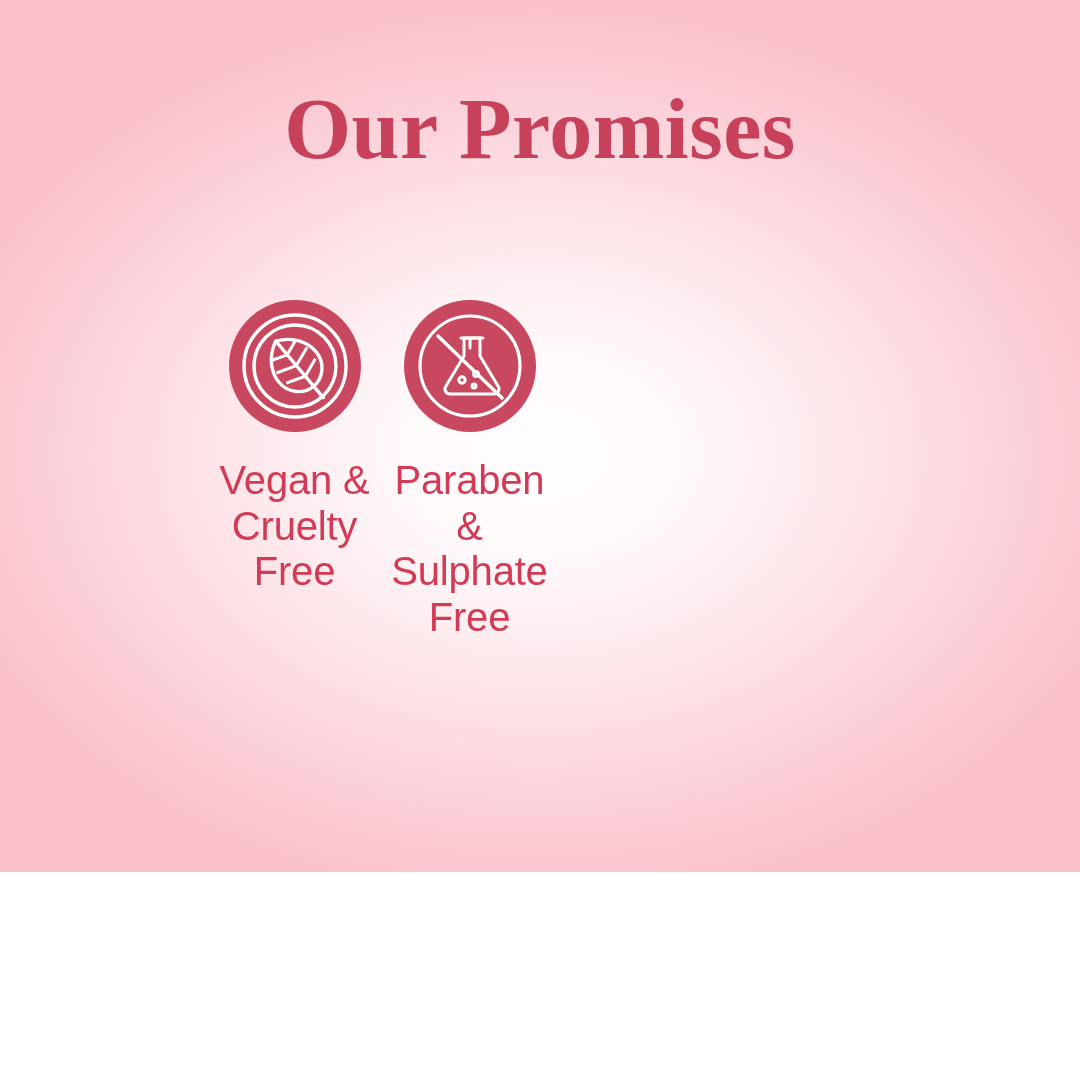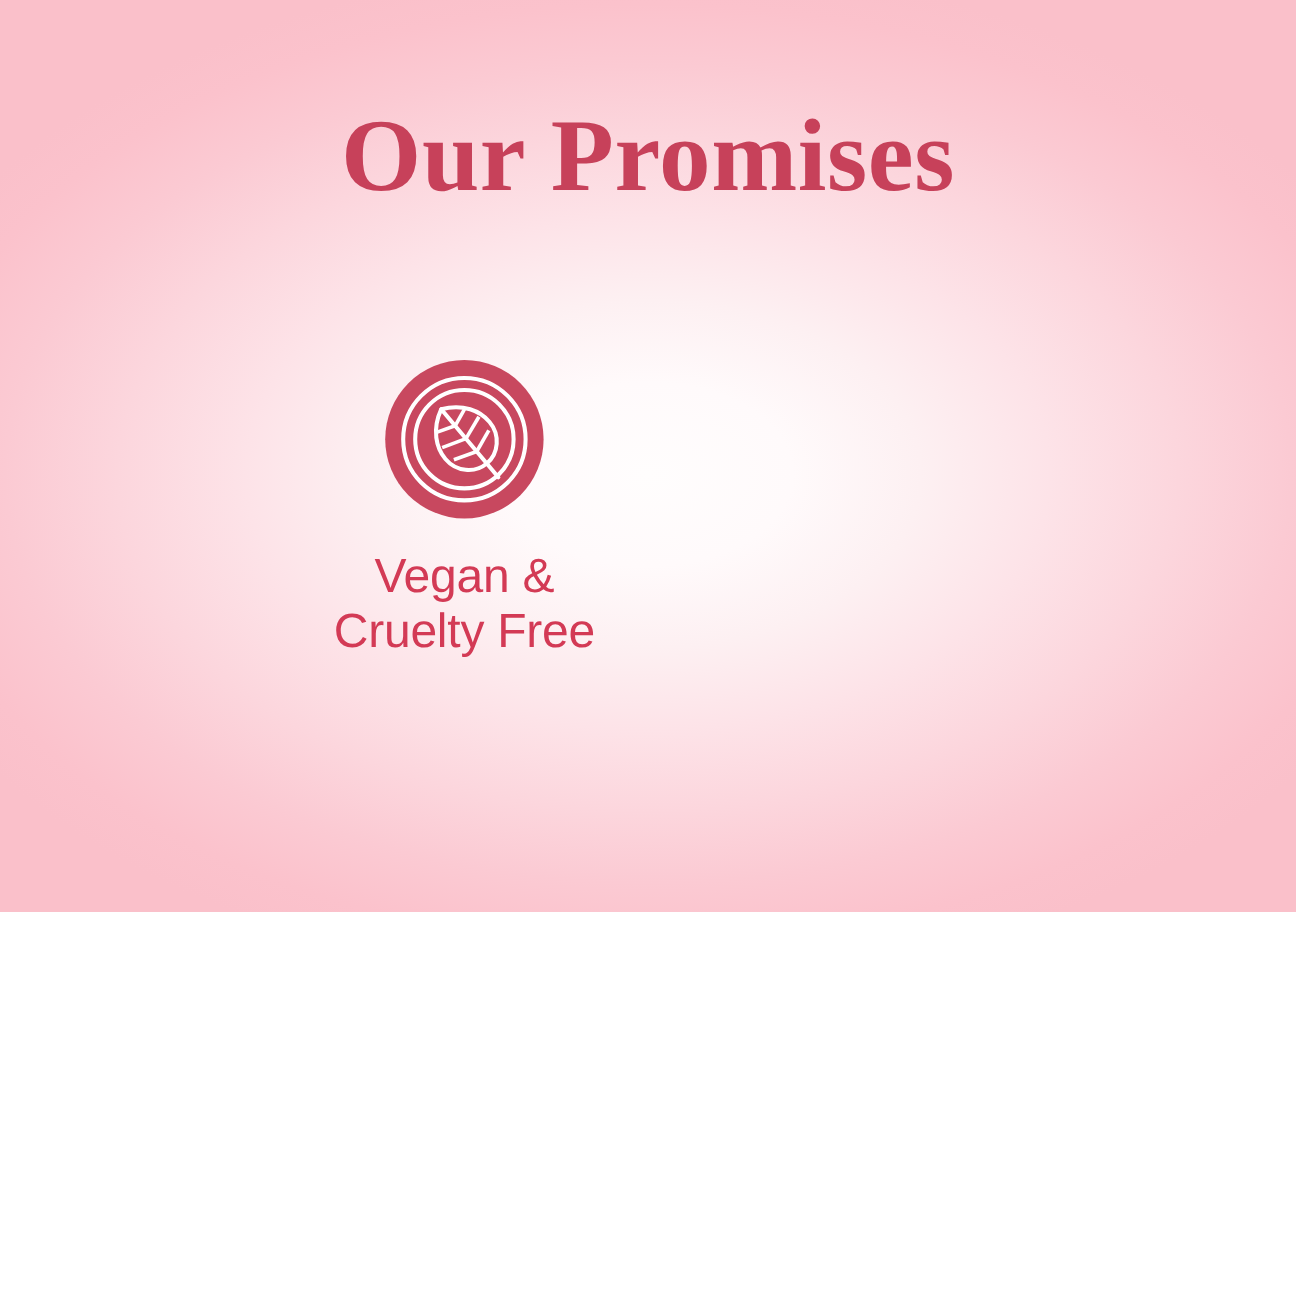--- a/index.html
+++ b/index.html
@@ -9,21 +9,21 @@
   body {
     width: 1080px;
     height: 1080px;
     overflow: hidden;
     font-family: "Liberation Sans", sans-serif;
   }
 
   .poster {
     position: relative;
     width: 1080px;
-    height: 760px;
+    height: 872px;
     box-sizing: border-box;
     background-color: #fbc3cd;
     background-image:
       radial-gradient(ellipse 62% 56% at 50% 52%,
         #fffdfd 0%,
         #fffafb 18%,
         #fdf0f2 34%,
         #fde3e8 50%,
         #fcd6dd 66%,
         #fbcad3 80%,
@@ -52,21 +52,21 @@
     margin: 0;
   }
 
   
   .grid {
     position: absolute;
     top: 300px;
     left: 170px;
     width: 740px;
     display: grid;
-    grid-template-columns: 1fr 1fr;
+    grid-template-columns: 1fr 1fr 1fr 1fr;
     grid-template-rows: auto auto;
     row-gap: 112px;
     column-gap: 0px;
   }
 
   .badge {
     display: flex;
     flex-direction: column;
     align-items: center;
     width: 100%;
@@ -131,15 +131,36 @@
             <line x1="66" y1="80" x2="47" y2="73" stroke="#ffffff" stroke-width="3"></line>
           </g>
         </svg>
       </div>
       <div class="badge-label">Vegan &amp;
 Cruelty Free</div>
     </div>
 
 
 
+    <div class="badge col-right">
+      <div class="icon-circle">
+        <svg viewBox="0 0 132 132" xmlns="http://www.w3.org/2000/svg" aria-hidden="true">
+          <circle cx="66" cy="66" r="50" fill="none" stroke="#ffffff" stroke-width="3.2"></circle>
+          <g fill="none" stroke="#ffffff" stroke-width="3" stroke-linejoin="round" stroke-linecap="round">
+
+            <path d="M60 38 h16 v18 l18 30 a5 5 0 0 1 -4 8 h-44 a5 5 0 0 1 -4 -8 l18 -30 z"></path>
+            <line x1="57" y1="38" x2="79" y2="38"></line>
+            <line x1="66" y1="38" x2="66" y2="48"></line>
+
+            <circle cx="58" cy="80" r="3.2"></circle>
+            <circle cx="72" cy="74" r="2.4"></circle>
+            <circle cx="70" cy="86" r="2"></circle>
+
+            <line x1="34" y1="36" x2="98" y2="98" stroke-width="3.4"></line>
+          </g>
+        </svg>
+      </div>
+      <div class="badge-label">Paraben &amp;
+Sulphate Free</div>
+    </div>
 
   </div>
 </div>
 
 </body></html>

